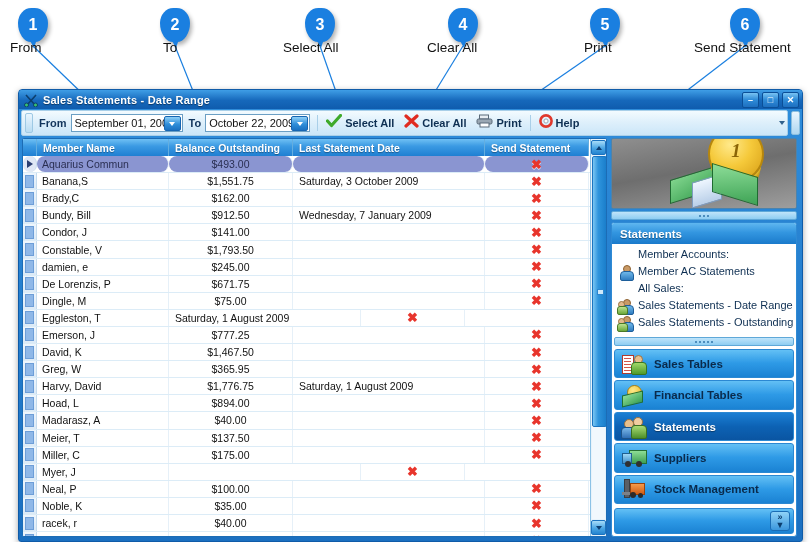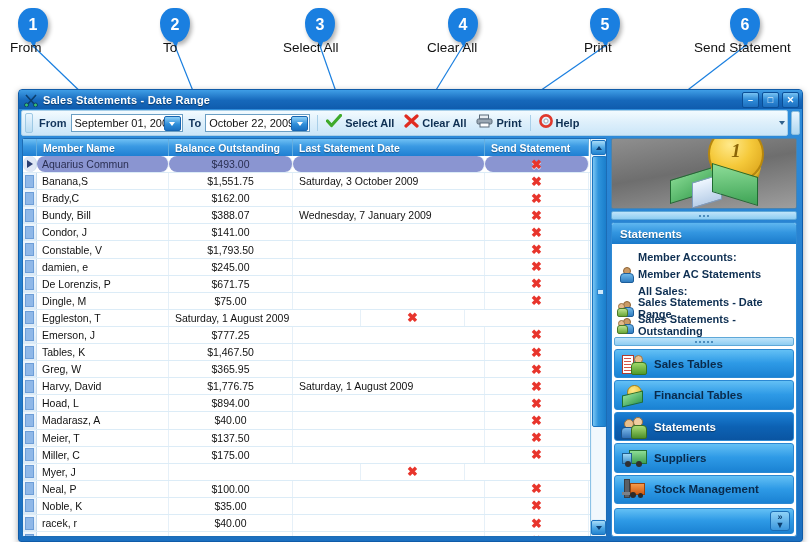--- a/index.html
+++ b/index.html
@@ -226,22 +226,22 @@
     background:#ffffff;border:1px solid #2f8ad4;border-radius:3px;overflow:hidden;
   }
   #nav-header{
     height:21px;flex:none;display:flex;align-items:center;padding-left:8px;
     background:linear-gradient(180deg,#5fb7f0 0%,#3396e0 45%,#1a7acb 100%);
     color:#ffffff;font-size:11.5px;font-weight:bold;
     text-shadow:0 1px 1px rgba(0,0,0,.4);
   }
   #nav-links{background:#ffffff;padding:4px 0 3px 0;flex:none;}
   .nav-link{
-    display:flex;align-items:center;height:17px;padding-left:6px;gap:5px;
-    font-size:11px;font-weight:bold;color:#0e2f52;
+    display:flex;height:17px;padding-left:6px;gap:5px;
+    font-size:11px;font-weight:normal;color:#0e2f52;
   }
   .nav-link.group{padding-left:26px;}
   .ic{width:15px;height:14px;flex:none;position:relative;}
   .ic .head{position:absolute;left:5px;top:0;width:6px;height:6px;border-radius:50%;background:#c99a66;border:1px solid #8d6233;}
   .ic .body{position:absolute;left:2px;top:6px;width:12px;height:8px;border-radius:4px 4px 2px 2px;background:linear-gradient(180deg,#6fb8ea,#2f7cc0);border:1px solid #1d5e9a;}
   .ic.two .head2{position:absolute;left:0px;top:2px;width:5px;height:5px;border-radius:50%;background:#e2b98c;border:1px solid #9a7242;}
   .ic.two .body2{position:absolute;left:-1px;top:7px;width:9px;height:7px;border-radius:3px 3px 2px 2px;background:linear-gradient(180deg,#bfe38f,#6aa83a);border:1px solid #4a7a27;}
   #nav-splitter{margin:1px 2px;}
   #nav-buttons{flex:1;display:flex;flex-direction:column;gap:2px;padding:2px;min-height:0;}
   .nav-btn{
@@ -450,21 +450,21 @@
             <div class="cell c-date"></div>
             <div class="cell c-send">
               <span class="x-mark">✖</span>
             </div>
           </div>
           <div class="grid-row">
             <div class="cell sel-col">
               <div class="marker"></div>
             </div>
             <div class="cell c-name">Bundy, Bill</div>
-            <div class="cell c-bal">$388.07</div>
+            <div class="cell c-bal">$912.50</div>
             <div class="cell c-date">Wednesday, 7 January 2009</div>
             <div class="cell c-send">
               <span class="x-mark">✖</span>
             </div>
           </div>
           <div class="grid-row">
             <div class="cell sel-col">
               <div class="marker"></div>
             </div>
             <div class="cell c-name">Condor, J</div>
@@ -536,21 +536,21 @@
             <div class="cell c-bal">$777.25</div>
             <div class="cell c-date"></div>
             <div class="cell c-send">
               <span class="x-mark">✖</span>
             </div>
           </div>
           <div class="grid-row">
             <div class="cell sel-col">
               <div class="marker"></div>
             </div>
-            <div class="cell c-name">Tables, K</div>
+            <div class="cell c-name">David, K</div>
             <div class="cell c-bal">$1,467.50</div>
             <div class="cell c-date"></div>
             <div class="cell c-send">
               <span class="x-mark">✖</span>
             </div>
           </div>
           <div class="grid-row">
             <div class="cell sel-col">
               <div class="marker"></div>
             </div>

